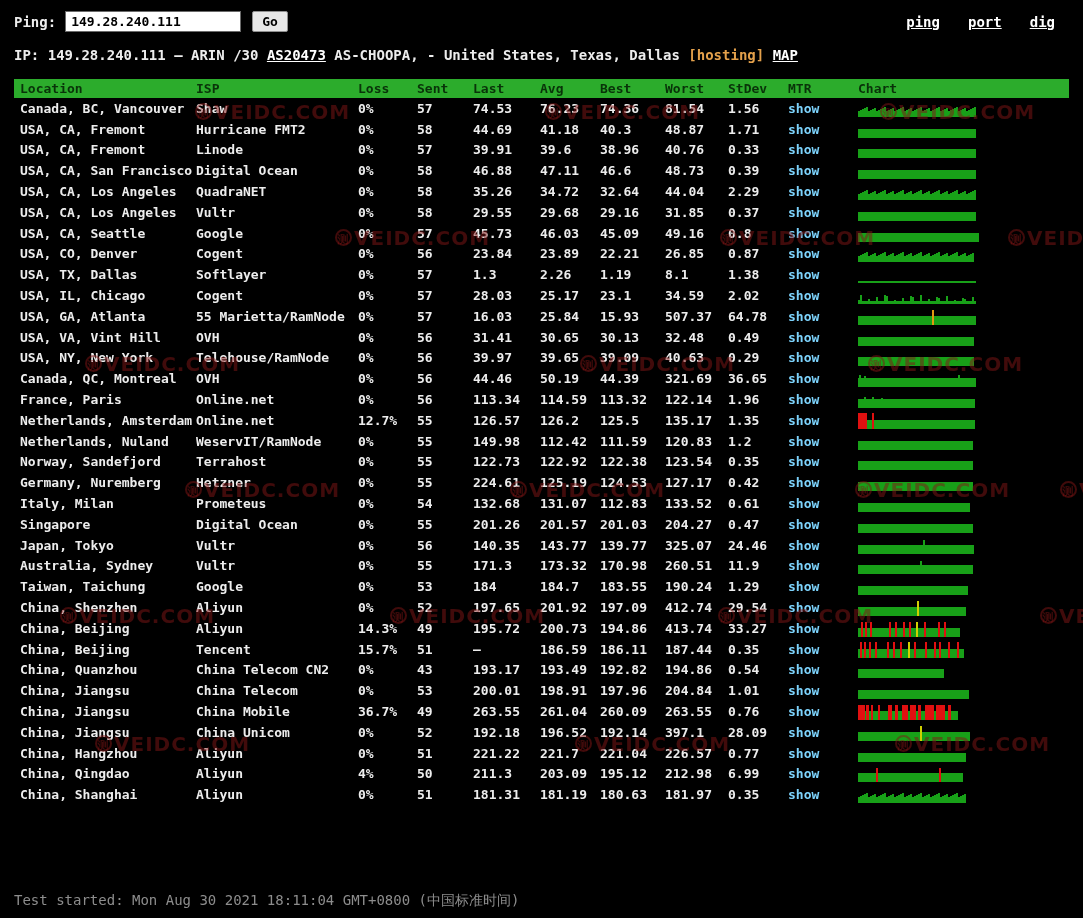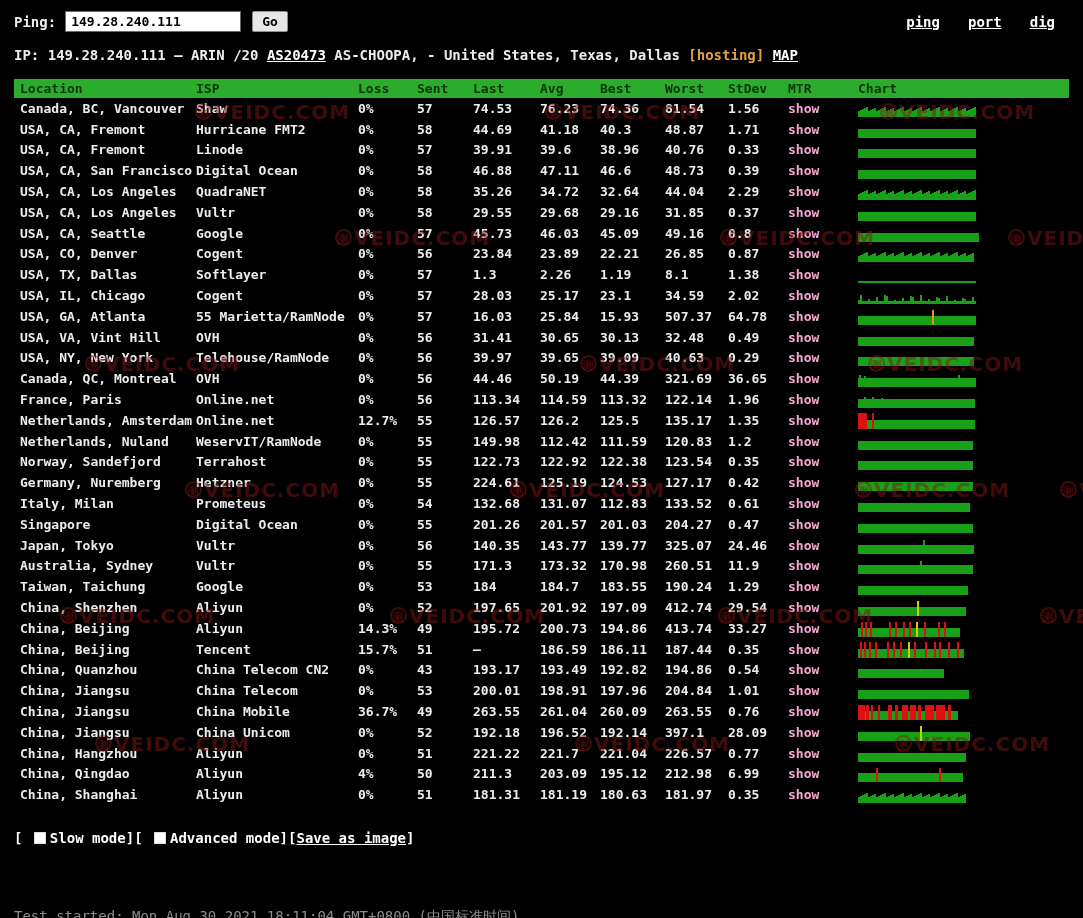--- a/index.html
+++ b/index.html
@@ -36,21 +36,21 @@
   
   .tbl { margin:16px 14px 0 14px; width:1055px; }
   .trow, .thead {
     display:grid;
     grid-template-columns:176px 162px 59px 56px 67px 60px 65px 63px 60px 56px 1fr;
     align-items:center; padding-left:6px;
   }
   .thead { background:#2cac2c; color:#093309; height:19px; }
   .trow  { height:20.8px; }
   .cell { white-space:nowrap; overflow:visible; }
-  .mtr-link { color:#f9a8d4; text-decoration:none; }
+  .mtr-link { color:#7dd3fc; text-decoration:none; }
 
   
   .chart-cell { padding-left:14px; }
   .spark { position:relative; height:17px; }
   .seg  { position:absolute; bottom:0; background:#18a018; }
   .mark { position:absolute; bottom:0; }
 
   
   .controls { display:flex; justify-content:space-between; align-items:center;
               margin:25px 14px 0 14px; font-size:14px; }
@@ -85,21 +85,21 @@
   <span>Ping:</span>
   <input class="ping-input" value="149.28.240.111" style="">
   <button class="go-btn">Go</button>
   <span class="toplinks">
     <a>ping</a>
     <a>port</a>
     <a>dig</a>
   </span>
 </div>
 
-<div class="ipline"><span>IP: 149.28.240.111 – ARIN /20 </span><a>AS20473</a><span> AS-CHOOPA, - United States, Texas, Dallas </span><span class="hosting-wrap">[</span><span class="hosting-wrap hosting-word">hosting</span><span class="hosting-wrap">] </span><a>MAP</a></div>
+<div class="ipline"><span>IP: 149.28.240.111 – ARIN /30 </span><a>AS20473</a><span> AS-CHOOPA, - United States, Texas, Dallas </span><span class="hosting-wrap">[</span><span class="hosting-wrap hosting-word">hosting</span><span class="hosting-wrap">] </span><a>MAP</a></div>
 
 <div class="tbl">
   <div class="thead" id="thead">
       <div class="cell">Location</div>
       <div class="cell">ISP</div>
       <div class="cell">Loss</div>
       <div class="cell">Sent</div>
       <div class="cell">Last</div>
       <div class="cell">Avg</div>
       <div class="cell">Best</div>
@@ -1078,21 +1078,20 @@
             <div class="seg" style="left: 102px; width: 2px; height: 7px;"></div>
             <div class="seg" style="left: 104px; width: 2px; height: 8px;"></div>
             <div class="seg" style="left: 106px; width: 2px; height: 9px;"></div>
           </div>
         </div>
       </div>
     </div>
 </div>
 
 <div class="controls">
-  <span class="controls-left"><span>[ </span><input type="checkbox" class="mode-box" style=""><span>Slow mode]</span><span>[ </span><input type="checkbox" class="mode-box" style=""><span>Advanced mode]</span><span>[</span><a>Save as image</a><span>]</span></span>
 </div>
 
 <div class="stamps">
   <div>Test started: Mon Aug 30 2021 18:11:04 GMT+0800 (中国标准时间)</div>
   
 </div>
 
 <div class="wm-layer" id="wm-layer">
     <div class="wm" style="left: 195px; top: 100px;"><span class="badge">测</span><span>VEIDC.COM</span></div>
     <div class="wm" style="left: 545px; top: 100px;"><span class="badge">测</span><span>VEIDC.COM</span></div>

